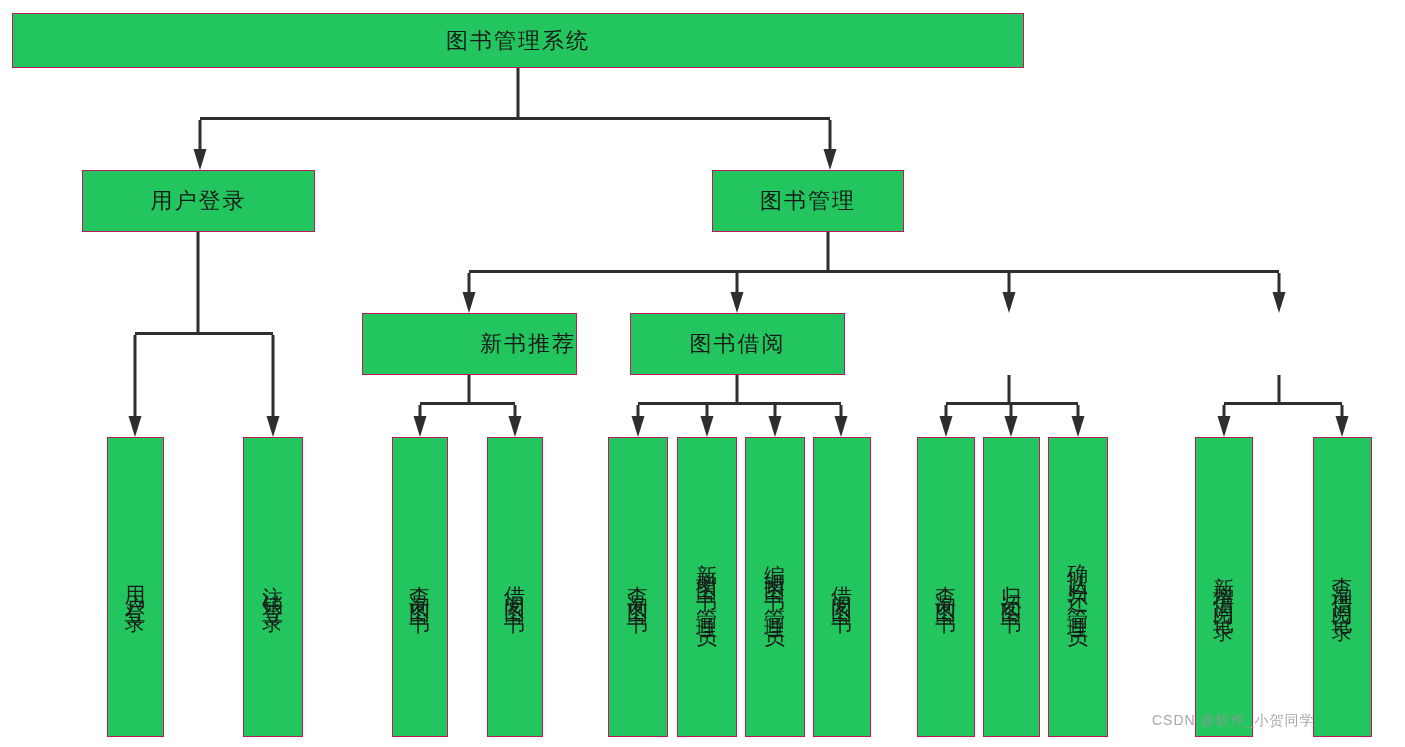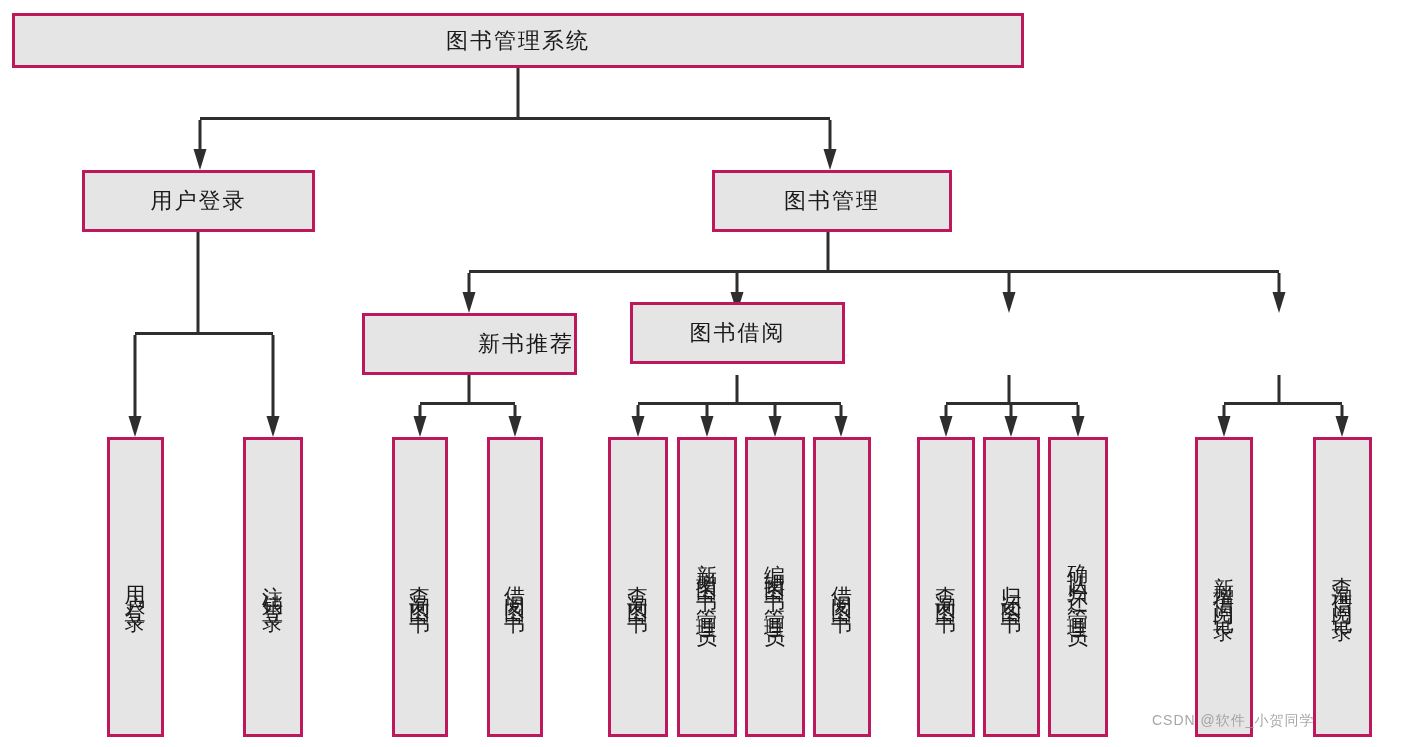--- a/index.html
+++ b/index.html
@@ -7,22 +7,22 @@
     position:relative;
     width:1405px;height:747px;
     background:#ffffff;
     font-family:"Liberation Sans","DejaVu Sans",sans-serif;
     overflow:hidden;
   }
   #wires{position:absolute;left:0;top:0;z-index:1;}
   .node{
     position:absolute;
     box-sizing:border-box;
-    border:3px solid #be185d;
-    background:#e5e5e5;
+    border:1px solid #be185d;
+    background:#22c55e;
     display:flex;
     align-items:center;
     justify-content:center;
     color:#1a1a1a;
     z-index:2;
   }
   .node.h .label{
     font-size:22px;
     letter-spacing:2px;
     white-space:nowrap;
@@ -84,28 +84,28 @@
     </g>
   </svg>
 
   <div class="node h" style="left:12px;top:13px;width:1012px;height:55px;">
     <span class="label">图书管理系统</span>
   </div>
 
   <div class="node h" style="left:82px;top:170px;width:233px;height:62px;">
     <span class="label">用户登录</span>
   </div>
-  <div class="node h" style="left:712px;top:170px;width:240px;height:62px;">
+  <div class="node h" style="left:712px;top:170px;width:192px;height:62px;">
     <span class="label">图书管理</span>
   </div>
 
   <div class="node h" style="left:362px;top:313px;width:215px;height:62px;justify-content:flex-end;">
     <span class="label">新书推荐</span>
   </div>
-  <div class="node h" style="left:630px;top:302px;width:215px;height:62px;">
+  <div class="node h" style="left:630px;top:313px;width:215px;height:62px;">
     <span class="label">图书借阅</span>
   </div>
 
   <div class="node v" style="left:107px;width:57px;">
     <span class="label">用户登录</span>
   </div>
   <div class="node v" style="left:243px;width:60px;">
     <span class="label">注销登录</span>
   </div>
 

